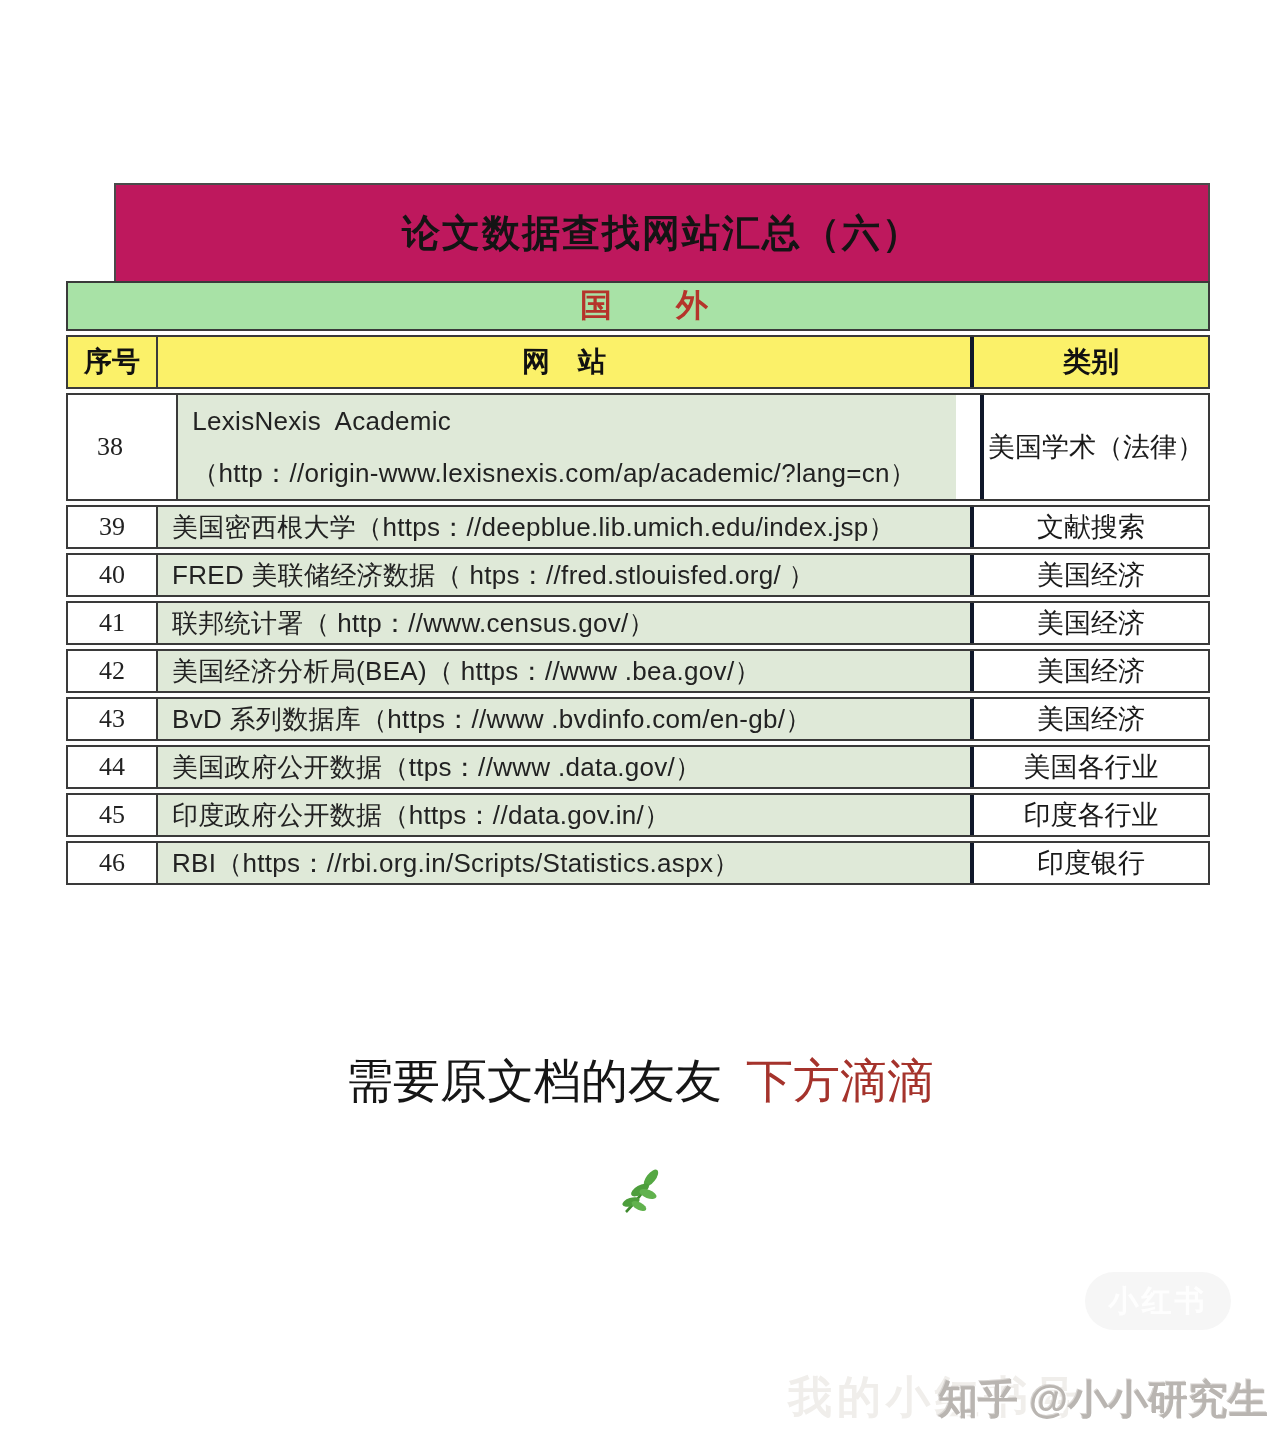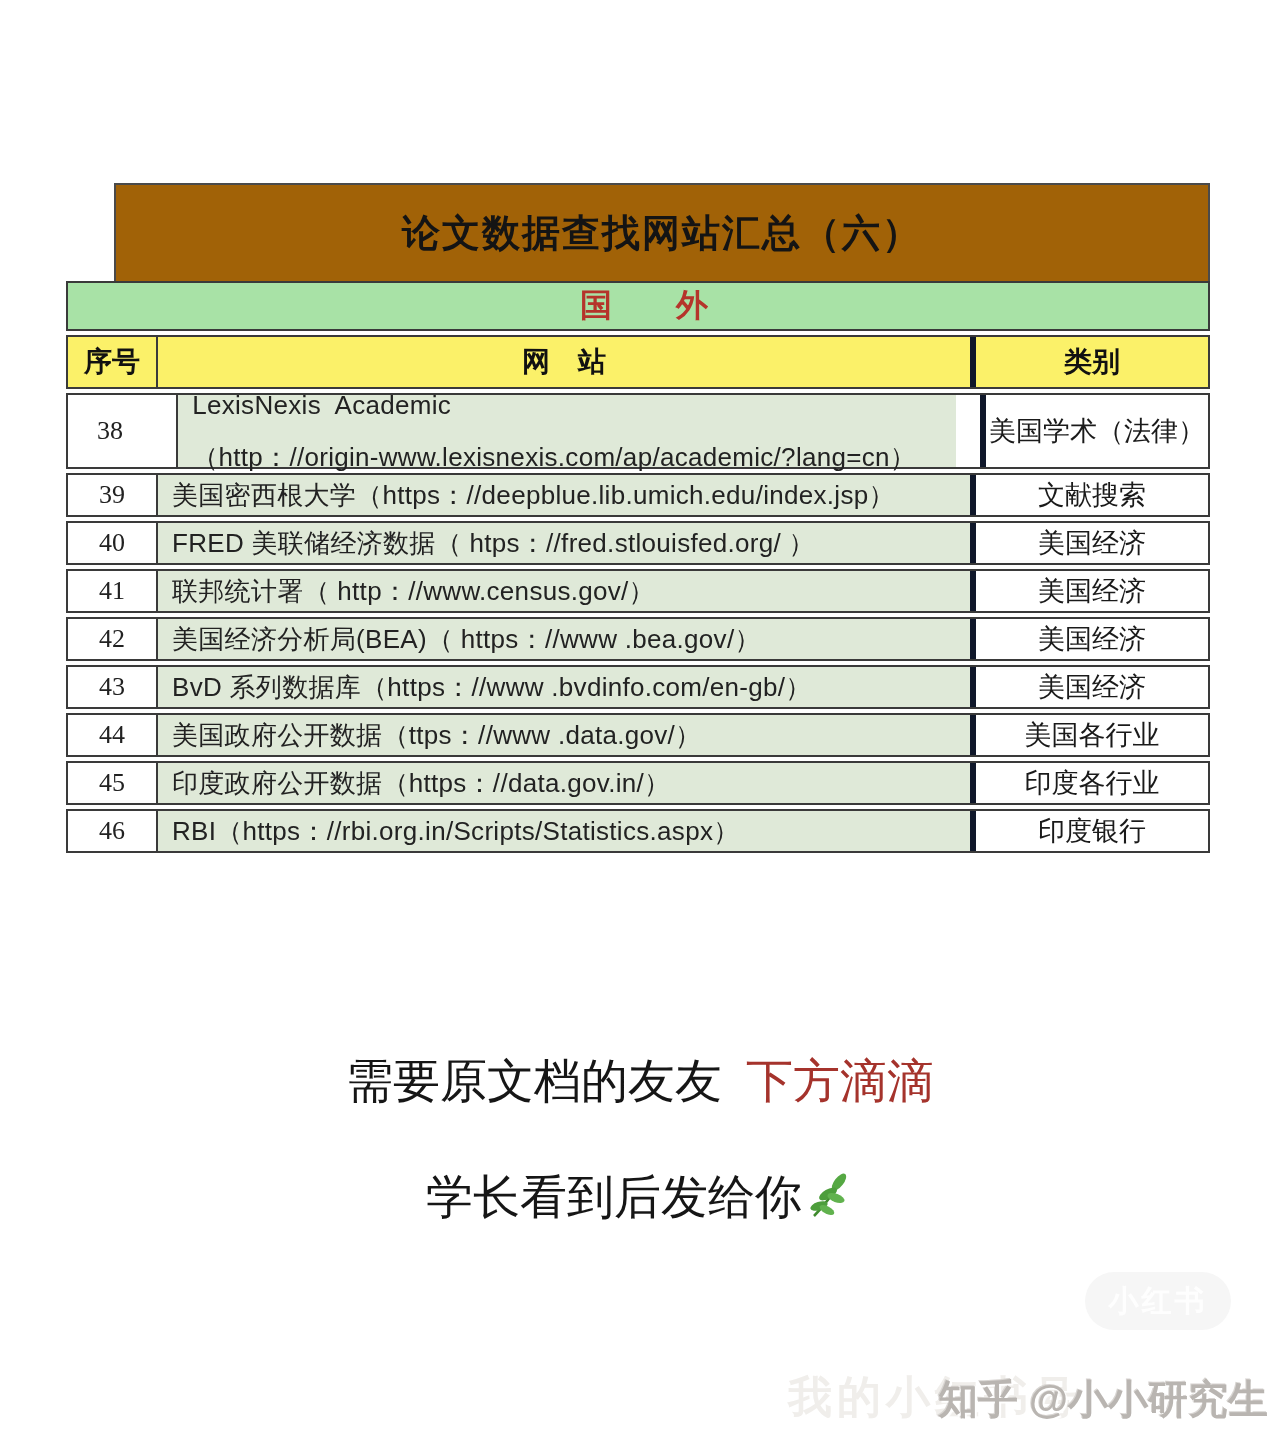--- a/index.html
+++ b/index.html
@@ -2,31 +2,31 @@
 <html><head>
 <meta charset="utf-8">
 <style>
   html,body{margin:0;padding:0;background:#ffffff;}
   body{font-family:"Liberation Sans","DejaVu Sans",sans-serif;}
   .canvas{position:relative;width:1280px;height:1436px;background:#ffffff;overflow:hidden;}
 
   
   .table{position:absolute;left:66px;top:183px;width:1144px;}
   .title-row,.region-row,.hrow,.trow{box-sizing:border-box;border:2px solid #3a3a3a;display:flex;}
-  .title-row{height:100px;align-items:center;justify-content:center;background:#a16207;border-color:#4a4a4a;
+  .title-row{height:100px;align-items:center;justify-content:center;background:#be185d;border-color:#4a4a4a;
              font-size:38px;font-weight:bold;color:#141414;letter-spacing:2px;margin-left:48px;}
   .region-row{height:50px;margin-top:-2px;align-items:center;justify-content:center;background:#a8e2a6;
              font-size:32px;font-weight:bold;color:#b5342b;padding-left:12px;}
   .hrow{height:54px;margin-top:4px;background:#fbf169;}
   .trow{height:44px;margin-top:4px;background:#ffffff;}
-  .trow.tall{height:76px;gap:24px;}
+  .trow.tall{height:108px;gap:24px;}
   .cell{box-sizing:border-box;}
   .c-num{width:88px;display:flex;align-items:center;justify-content:center;font-size:26px;color:#222;font-family:Liberation Serif, serif;}
   .c-site{width:814px;border-left:2px solid #3a3a3a;}
-  .c-cat{width:238px;border-left:6px solid #0f172a;display:flex;align-items:center;justify-content:center;
+  .c-cat{width:238px;border-left:4px solid #0f172a;display:flex;align-items:center;justify-content:center;
          font-size:27px;color:#1a1a1a;}
   .hcell{display:flex;align-items:center;justify-content:center;font-weight:bold;font-size:28px;color:#111;}
   .hrow .c-site{background:transparent;}
   .trow .c-site{background:#dfe9d8;display:flex;flex-direction:column;justify-content:center;padding-left:14px;}
   .site-line{font-size:26px;color:#222;white-space:pre;letter-spacing:0.3px;line-height:36px;}
   .tall .site-line{line-height:52px;}
 
   
   .msg1{position:absolute;top:1050px;left:0;width:1280px;text-align:center;
         font-family:Liberation Mono, monospace;font-size:47px;color:#161616;}
@@ -135,21 +135,21 @@
     <div class="cell c-cat">印度银行</div>
   </div>
 </div>
   </div>
 
   <div class="msg1">
     <span>需要原文档的友友</span><span class="red">下方滴滴</span>
   </div>
 
   <div class="msg2">
-    <span>学长看到后发给你</span><span class="leaf"><svg width="48" height="48" viewBox="0 0 48 48">
+    <span class="leaf"><svg width="48" height="48" viewBox="0 0 48 48">
       <path d="M8 44 Q20 32 36 8" stroke="#3f8a2e" stroke-width="2.6" fill="none"></path>
       <ellipse cx="33" cy="10" rx="10" ry="4.6" fill="#55a843" transform="rotate(-52 33 10)"></ellipse>
       <ellipse cx="22" cy="22" rx="10" ry="4.6" fill="#4d9e3c" transform="rotate(-30 22 22)"></ellipse>
       <ellipse cx="30" cy="26" rx="9" ry="4.2" fill="#61b24e" transform="rotate(20 30 26)"></ellipse>
       <ellipse cx="13" cy="34" rx="9" ry="4.2" fill="#4d9e3c" transform="rotate(-18 13 34)"></ellipse>
       <ellipse cx="21" cy="38" rx="8" ry="3.8" fill="#61b24e" transform="rotate(28 21 38)"></ellipse>
     </svg></span>
   </div>
 
   <div class="xhs-pill">小红书</div>

